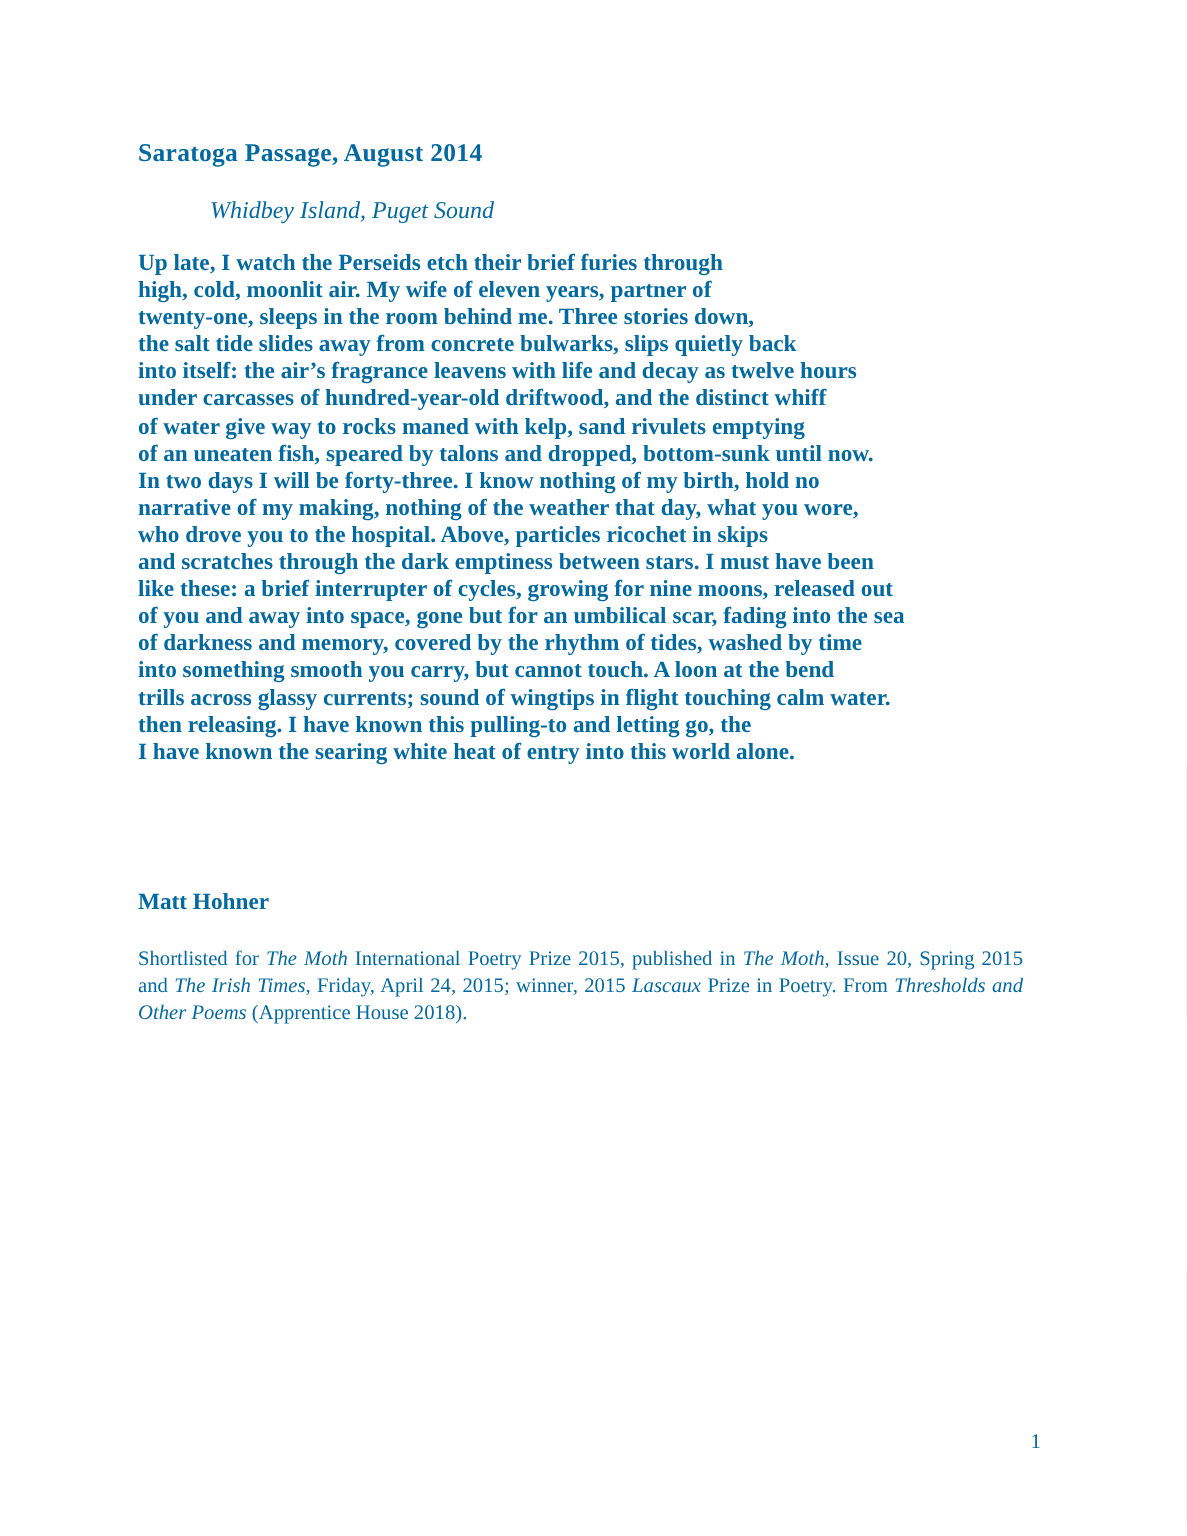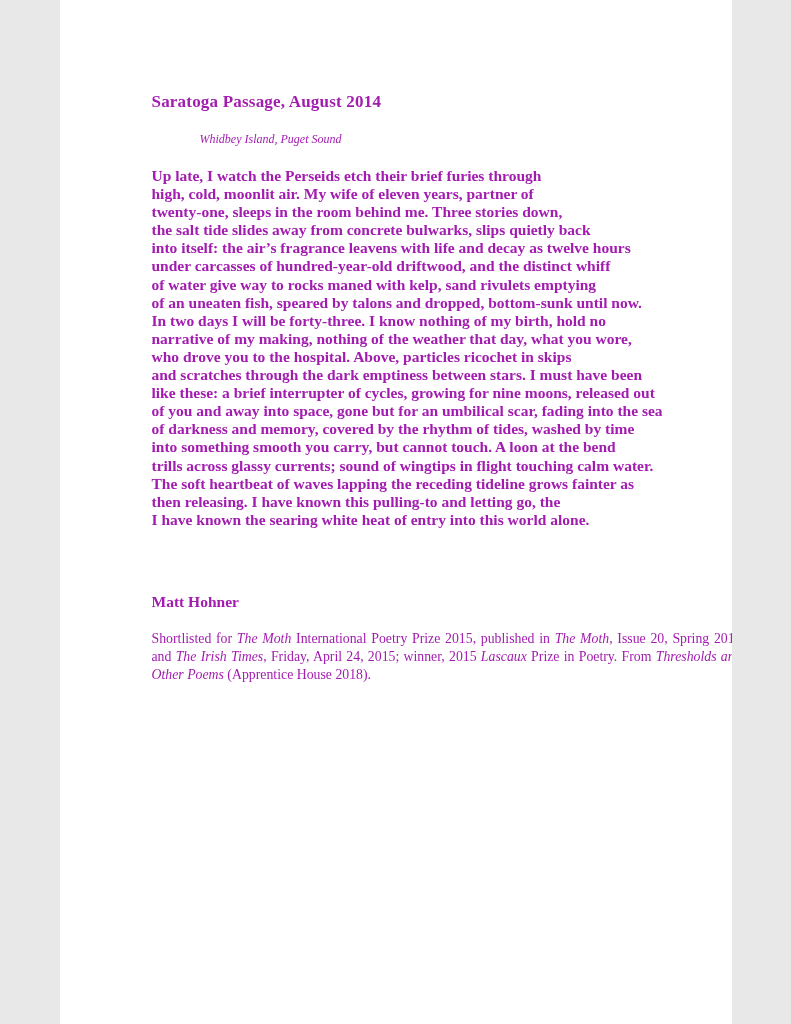--- a/index.html
+++ b/index.html
@@ -3,41 +3,41 @@
 <meta charset="utf-8">
 <style>
   html, body {
     margin: 0;
     padding: 0;
     background: #e8e8e8;
     font-family: "Liberation Serif", "DejaVu Serif", serif;
   }
   .page {
     position: relative;
-    width: 672px;
+    width: 791px;
     height: 1024px;
     margin: 0 auto;
     background: #ffffff;
-    color: #a21caf;
+    color: #0369a1;
     overflow: hidden;
   }
   .doc-title {
     position: absolute;
     top: 92px;
     left: 92px;
     font-size: 17px;
     font-weight: bold;
     letter-spacing: 0.2px;
     white-space: nowrap;
   }
   .doc-subtitle {
     position: absolute;
     top: 132px;
     left: 140px;
-    font-size: 12px;
+    font-size: 16px;
     font-style: italic;
     white-space: nowrap;
   }
   .poem {
     position: absolute;
     top: 167px;
     left: 92px;
     width: 600px;
     font-size: 15.5px;
     line-height: 18.1px;
@@ -93,21 +93,20 @@
       <div class="poem-line">of an uneaten fish, speared by talons and dropped, bottom-sunk until now.</div>
       <div class="poem-line">In two days I will be forty-three. I know nothing of my birth, hold no</div>
       <div class="poem-line">narrative of my making, nothing of the weather that day, what you wore,</div>
       <div class="poem-line">who drove you to the hospital. Above, particles ricochet in skips</div>
       <div class="poem-line">and scratches through the dark emptiness between stars. I must have been</div>
       <div class="poem-line">like these: a brief interrupter of cycles, growing for nine moons, released out</div>
       <div class="poem-line">of you and away into space, gone but for an umbilical scar, fading into the sea</div>
       <div class="poem-line">of darkness and memory, covered by the rhythm of tides, washed by time</div>
       <div class="poem-line">into something smooth you carry, but cannot touch. A loon at the bend</div>
       <div class="poem-line">trills across glassy currents; sound of wingtips in flight touching calm water.</div>
-      <div class="poem-line">The soft heartbeat of waves lapping the receding tideline grows fainter as</div>
       <div class="poem-line">then releasing. I have known this pulling-to and letting go, the</div>
       <div class="poem-line">I have known the searing white heat of entry into this world alone.</div>
     </div>
 
   <div class="author">Matt Hohner</div>
 
   <div class="footnote" id="footnote-block"><span class="">Shortlisted for </span><span class="italic">The Moth</span><span class=""> International Poetry Prize 2015, published in </span><span class="italic">The Moth</span><span class="">, Issue 20, Spring 2015 and </span><span class="italic">The Irish Times</span><span class="">, Friday, April 24, 2015; winner, 2015 </span><span class="italic">Lascaux</span><span class=""> Prize in Poetry. From </span><span class="italic">Thresholds and Other Poems</span><span class=""> (Apprentice House 2018).</span></div>
 
   <div class="page-number">1</div>
 </div>

